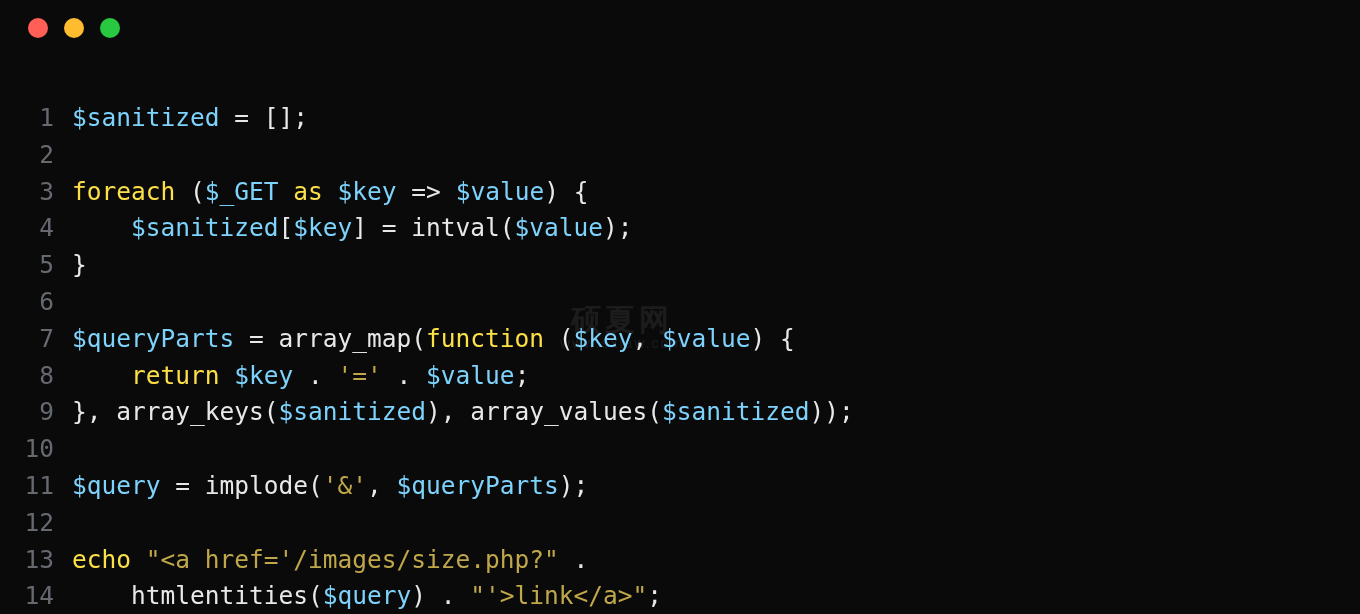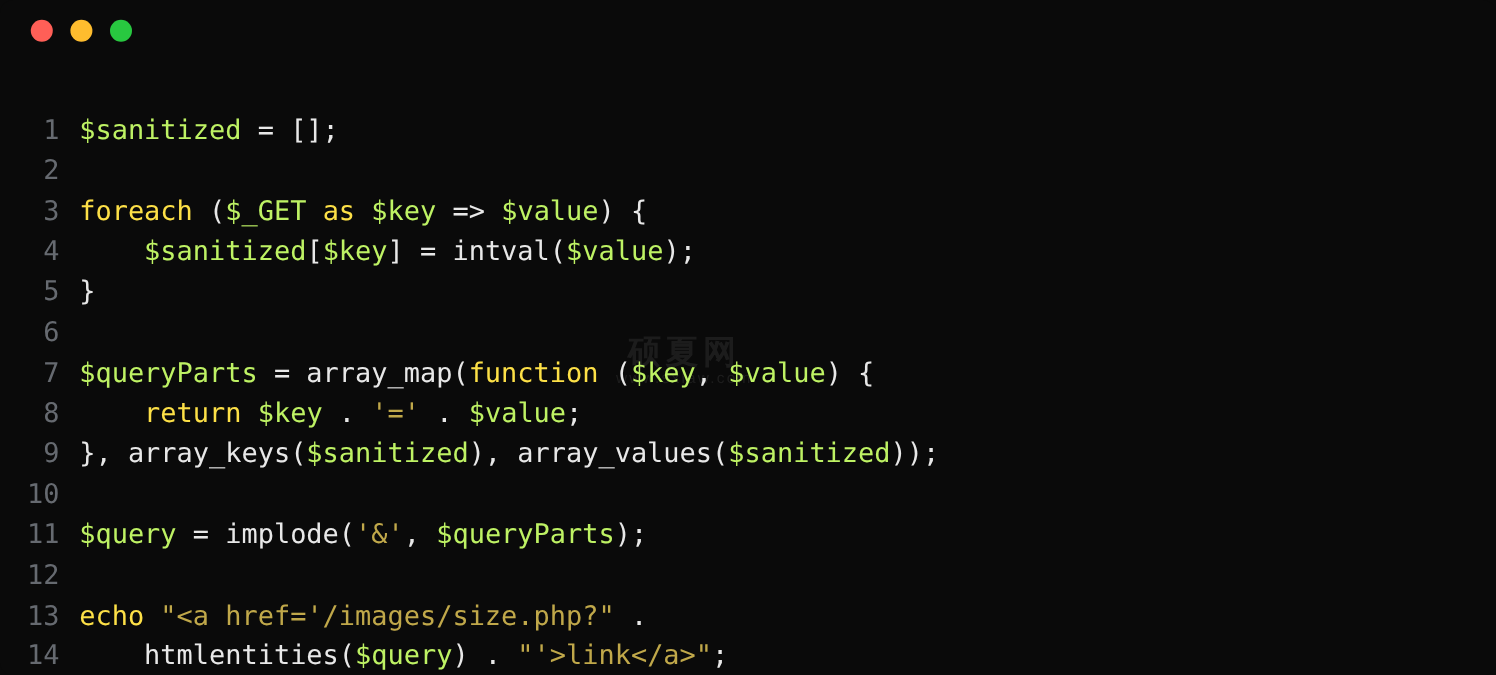--- a/index.html
+++ b/index.html
@@ -49,21 +49,21 @@
     width: 72px;
     text-align: right;
     padding-right: 18px;
     color: #666a70;
     user-select: none;
     flex-shrink: 0;
   }
   .code {
     color: #e8e8e8;
   }
-  .tok-var   { color: #bef264; }
+  .tok-var   { color: #7dd3fc; }
   .tok-kw    { color: #fde047; }
   .tok-punct { color: #e8e8e8; }
   .tok-str   { color: #c0a84a; }
   .tok-plain { color: #e8e8e8; }
 
   .watermark {
     position: absolute;
     top: 300px;
     left: 560px;
     color: rgba(200,200,200,0.10);

